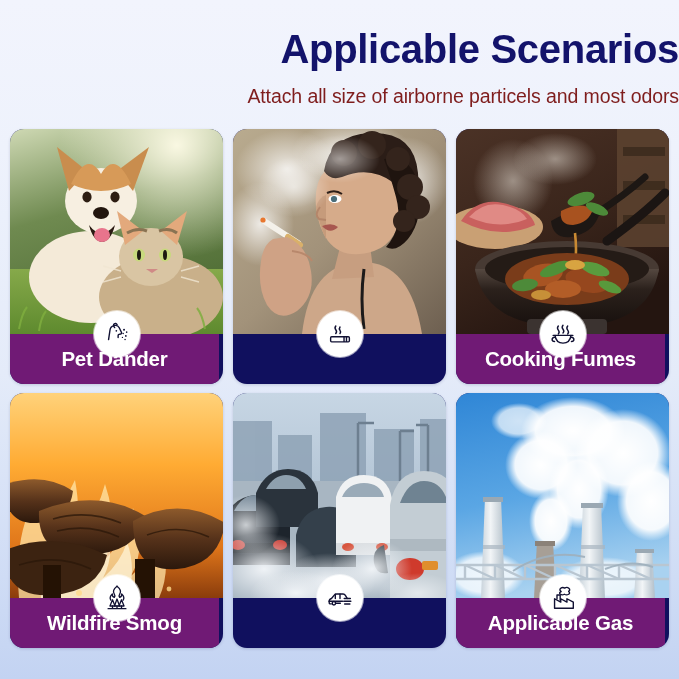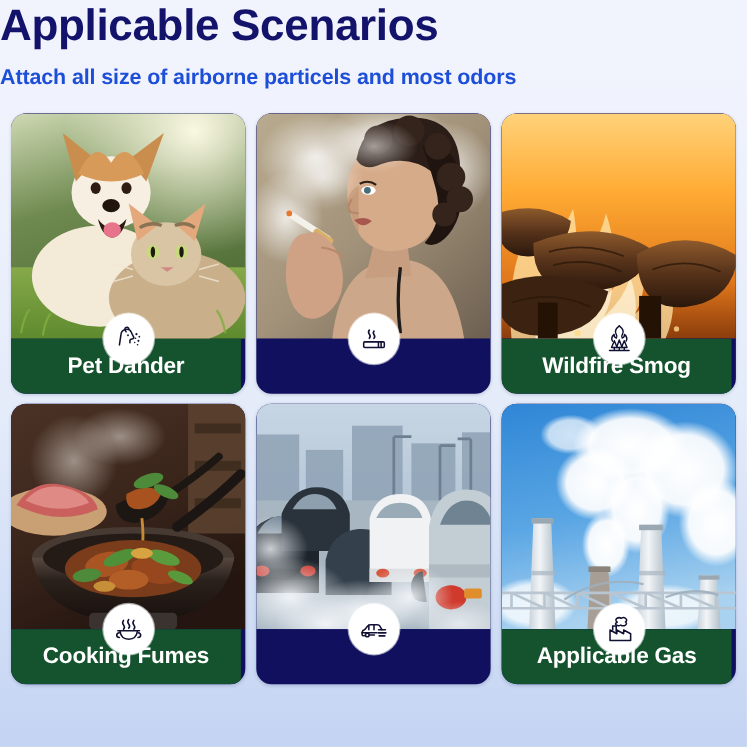--- a/index.html
+++ b/index.html
@@ -11,34 +11,35 @@
 
   body {
     font-family: "Liberation Sans", sans-serif;
     background: linear-gradient(180deg, #f2f4fd 0%, #eef2fc 22%, #e4ebf9 55%, #cfdcf5 85%, #c3d3f2 100%);
     overflow: hidden;
     position: relative;
   }
 
   
   .header {
-    text-align: left;
+    text-align: right;
+    padding-top: 26px;
   }
   .page-title {
     font-size: 40px;
     font-weight: 700;
     color: #13136b;
     letter-spacing: -0.3px;
     line-height: 1.15;
   }
   .page-subtitle {
     margin-top: 13px;
     font-size: 19.5px;
-    font-weight: 700;
-    color: #1d4ed8;
+    font-weight: 400;
+    color: #7f1d1d;
     letter-spacing: -0.1px;
   }
 
   
   .card-grid {
     margin: 21px 10px 0 10px;
     display: grid;
     grid-template-columns: repeat(3, 1fr);
     grid-template-rows: repeat(2, 255px);
     column-gap: 10px;
@@ -57,21 +58,21 @@
     position: absolute;
     inset: 0 0 50px 0;
     overflow: hidden;
   }
   .card-photo svg { display: block; width: 100%; height: 100%; }
 
   .card-label-band {
     position: absolute;
     left: 0; right: 4px; bottom: 0;
     height: 50px;
-    background: #14532d;
+    background: #701a75;
     display: flex;
     align-items: center;
     justify-content: center;
   }
   .card-label {
     color: #ffffff;
     font-size: 20.5px;
     font-weight: 700;
     letter-spacing: -0.2px;
     white-space: nowrap;
@@ -251,20 +252,104 @@
         </g>
         <g fill="none" stroke="#111133" stroke-width="1.5">
           <rect x="6" y="19" width="20" height="5.4" rx="1.1"></rect>
           <line x1="20.3" y1="19" x2="20.3" y2="24.4"></line>
           <line x1="22.9" y1="19" x2="22.9" y2="24.4"></line>
         </g>
       </svg>
     </div>
   </div>
 
+  <div class="scenario-card">
+    <div class="card-photo">
+      <svg viewBox="0 0 215 205" preserveAspectRatio="xMidYMid slice">
+        <defs>
+          <linearGradient id="g3bg" x1="0" y1="0" x2="0.5" y2="1">
+            <stop offset="0" stop-color="#4b3226"></stop>
+              <stop offset="0.55" stop-color="#3a251b"></stop>
+            <stop offset="1" stop-color="#241510"></stop>
+          </linearGradient>
+          <radialGradient id="g3steam" cx="0.5" cy="0.5" r="0.5">
+            <stop offset="0" stop-color="#e8e2d8" stop-opacity="0.55"></stop>
+            <stop offset="1" stop-color="#e8e2d8" stop-opacity="0"></stop>
+          </radialGradient>
+          <linearGradient id="g3wok" x1="0" y1="0" x2="0" y2="1">
+            <stop offset="0" stop-color="#554840"></stop>
+              <stop offset="0.35" stop-color="#2b211c"></stop>
+            <stop offset="1" stop-color="#17100d"></stop>
+          </linearGradient>
+        </defs>
+        <rect width="215" height="205" fill="url(#g3bg)"></rect>
+
+        <rect x="162" y="0" width="53" height="118" fill="#5d4330" opacity="0.85"></rect>
+        <rect x="168" y="18" width="42" height="9" fill="#3a291c" opacity="0.8"></rect>
+        <rect x="168" y="52" width="42" height="9" fill="#3a291c" opacity="0.8"></rect>
+        <rect x="168" y="86" width="42" height="9" fill="#3a291c" opacity="0.8"></rect>
+
+        <ellipse cx="58" cy="52" rx="40" ry="42" fill="url(#g3steam)"></ellipse>
+        <ellipse cx="100" cy="30" rx="42" ry="26" fill="url(#g3steam)"></ellipse>
+
+        <ellipse cx="40" cy="98" rx="48" ry="22" fill="#c9a074"></ellipse>
+        <path d="M6 92 q16 -24 42 -18 q28 6 32 22 q-36 16 -74 -4 Z" fill="#c9605e"></path>
+        <path d="M14 88 q14 -16 34 -12 q18 4 24 14 q-28 12 -58 -2 Z" fill="#e08a85"></path>
+
+        <ellipse cx="112" cy="140" rx="92" ry="28" fill="#473a33"></ellipse>
+        <path d="M20 140 q10 58 92 58 q82 0 92 -58 Z" fill="url(#g3wok)"></path>
+        <ellipse cx="112" cy="140" rx="82" ry="22" fill="#241b16"></ellipse>
+
+        <path d="M152 112 q36 -26 58 -48" stroke="#1b1513" stroke-width="9" fill="none" stroke-linecap="round"></path>
+
+        <path d="M96 92 q26 -16 48 -6 q-6 18 -28 22 q-18 2 -20 -16 Z" fill="#1d1714"></path>
+        <path d="M142 84 q28 -18 48 -36" stroke="#1d1714" stroke-width="7" fill="none" stroke-linecap="round"></path>
+
+        <path d="M106 82 q18 -10 32 -2 q-4 14 -20 16 q-14 0 -12 -14 Z" fill="#a8521f"></path>
+        <g fill="#4d8a39">
+          <ellipse cx="126" cy="70" rx="14" ry="6" transform="rotate(-18 126 70)"></ellipse>
+          <ellipse cx="142" cy="80" rx="12" ry="5" transform="rotate(25 142 80)"></ellipse>
+        </g>
+
+        <path d="M120 104 q2 18 0 28" stroke="#c98a33" stroke-width="2.6" fill="none"></path>
+
+        <g>
+          <ellipse cx="112" cy="150" rx="62" ry="26" fill="#7a3c1a"></ellipse>
+          <ellipse cx="88" cy="146" rx="20" ry="11" fill="#a85423" transform="rotate(-12 88 146)"></ellipse>
+          <ellipse cx="132" cy="152" rx="22" ry="11" fill="#96471e" transform="rotate(14 132 152)"></ellipse>
+          <ellipse cx="108" cy="160" rx="18" ry="9" fill="#b35d27"></ellipse>
+          <ellipse cx="100" cy="140" rx="16" ry="6" fill="#4f9038" transform="rotate(-22 100 140)"></ellipse>
+          <ellipse cx="140" cy="140" rx="15" ry="6" fill="#5a9b3e" transform="rotate(18 140 140)"></ellipse>
+          <ellipse cx="70" cy="156" rx="13" ry="6" fill="#4d8a39" transform="rotate(-8 70 156)"></ellipse>
+          <ellipse cx="155" cy="158" rx="12" ry="5" fill="#58993c" transform="rotate(22 155 158)"></ellipse>
+          <ellipse cx="120" cy="136" rx="10" ry="5" fill="#d8a441"></ellipse>
+          <ellipse cx="86" cy="166" rx="10" ry="5" fill="#c79038"></ellipse>
+        </g>
+
+        <rect x="72" y="190" width="80" height="15" rx="4" fill="#3b3330"></rect>
+      </svg>
+    </div>
+    <div class="icon-badge">
+      <svg width="30" height="30" viewBox="0 0 32 32">
+        <g fill="none" stroke="#111133" stroke-width="1.5" stroke-linecap="round" stroke-linejoin="round">
+          <path d="M11 7.5 q-1.8 2.2 0 4.4 q1.8 2.2 0 4"></path>
+          <path d="M16 6.6 q-1.8 2.2 0 4.4 q1.8 2.2 0 4"></path>
+          <path d="M21 7.5 q-1.8 2.2 0 4.4 q1.8 2.2 0 4"></path>
+          <path d="M5.5 17.5 h21"></path>
+          <path d="M7.5 17.5 q1 8.2 8.5 8.2 q7.5 0 8.5 -8.2"></path>
+          <path d="M7 19.5 q-2.6 0.3 -2.6 2.4 q0 2.1 2.6 2.1"></path>
+          <path d="M25 19.5 q2.6 0.3 2.6 2.4 q0 2.1 -2.6 2.1"></path>
+        </g>
+      </svg>
+    </div>
+    <div class="card-label-band">
+      <span class="card-label">Cooking Fumes</span>
+    </div>
+  </div>
+
   <div class="scenario-card row2">
     <div class="card-photo">
       <svg viewBox="0 0 215 205" preserveAspectRatio="xMidYMid slice">
         <defs>
           <linearGradient id="g4fire" x1="0" y1="0" x2="0" y2="1">
             <stop offset="0" stop-color="#ffd27a"></stop>
               <stop offset="0.35" stop-color="#ffab33"></stop>
             <stop offset="0.75" stop-color="#e0761a"></stop>
               <stop offset="1" stop-color="#8a3c0c"></stop>
           </linearGradient>
@@ -313,104 +398,20 @@
           <path d="M11.2 24.5 v2.4 M16 24.5 v2.4 M20.8 24.5 v2.4"></path>
           <path d="M6.5 27.4 h19"></path>
         </g>
       </svg>
     </div>
     <div class="card-label-band">
       <span class="card-label">Wildfire Smog</span>
     </div>
   </div>
 
-  <div class="scenario-card">
-    <div class="card-photo">
-      <svg viewBox="0 0 215 205" preserveAspectRatio="xMidYMid slice">
-        <defs>
-          <linearGradient id="g3bg" x1="0" y1="0" x2="0.5" y2="1">
-            <stop offset="0" stop-color="#4b3226"></stop>
-              <stop offset="0.55" stop-color="#3a251b"></stop>
-            <stop offset="1" stop-color="#241510"></stop>
-          </linearGradient>
-          <radialGradient id="g3steam" cx="0.5" cy="0.5" r="0.5">
-            <stop offset="0" stop-color="#e8e2d8" stop-opacity="0.55"></stop>
-            <stop offset="1" stop-color="#e8e2d8" stop-opacity="0"></stop>
-          </radialGradient>
-          <linearGradient id="g3wok" x1="0" y1="0" x2="0" y2="1">
-            <stop offset="0" stop-color="#554840"></stop>
-              <stop offset="0.35" stop-color="#2b211c"></stop>
-            <stop offset="1" stop-color="#17100d"></stop>
-          </linearGradient>
-        </defs>
-        <rect width="215" height="205" fill="url(#g3bg)"></rect>
-
-        <rect x="162" y="0" width="53" height="118" fill="#5d4330" opacity="0.85"></rect>
-        <rect x="168" y="18" width="42" height="9" fill="#3a291c" opacity="0.8"></rect>
-        <rect x="168" y="52" width="42" height="9" fill="#3a291c" opacity="0.8"></rect>
-        <rect x="168" y="86" width="42" height="9" fill="#3a291c" opacity="0.8"></rect>
-
-        <ellipse cx="58" cy="52" rx="40" ry="42" fill="url(#g3steam)"></ellipse>
-        <ellipse cx="100" cy="30" rx="42" ry="26" fill="url(#g3steam)"></ellipse>
-
-        <ellipse cx="40" cy="98" rx="48" ry="22" fill="#c9a074"></ellipse>
-        <path d="M6 92 q16 -24 42 -18 q28 6 32 22 q-36 16 -74 -4 Z" fill="#c9605e"></path>
-        <path d="M14 88 q14 -16 34 -12 q18 4 24 14 q-28 12 -58 -2 Z" fill="#e08a85"></path>
-
-        <ellipse cx="112" cy="140" rx="92" ry="28" fill="#473a33"></ellipse>
-        <path d="M20 140 q10 58 92 58 q82 0 92 -58 Z" fill="url(#g3wok)"></path>
-        <ellipse cx="112" cy="140" rx="82" ry="22" fill="#241b16"></ellipse>
-
-        <path d="M152 112 q36 -26 58 -48" stroke="#1b1513" stroke-width="9" fill="none" stroke-linecap="round"></path>
-
-        <path d="M96 92 q26 -16 48 -6 q-6 18 -28 22 q-18 2 -20 -16 Z" fill="#1d1714"></path>
-        <path d="M142 84 q28 -18 48 -36" stroke="#1d1714" stroke-width="7" fill="none" stroke-linecap="round"></path>
-
-        <path d="M106 82 q18 -10 32 -2 q-4 14 -20 16 q-14 0 -12 -14 Z" fill="#a8521f"></path>
-        <g fill="#4d8a39">
-          <ellipse cx="126" cy="70" rx="14" ry="6" transform="rotate(-18 126 70)"></ellipse>
-          <ellipse cx="142" cy="80" rx="12" ry="5" transform="rotate(25 142 80)"></ellipse>
-        </g>
-
-        <path d="M120 104 q2 18 0 28" stroke="#c98a33" stroke-width="2.6" fill="none"></path>
-
-        <g>
-          <ellipse cx="112" cy="150" rx="62" ry="26" fill="#7a3c1a"></ellipse>
-          <ellipse cx="88" cy="146" rx="20" ry="11" fill="#a85423" transform="rotate(-12 88 146)"></ellipse>
-          <ellipse cx="132" cy="152" rx="22" ry="11" fill="#96471e" transform="rotate(14 132 152)"></ellipse>
-          <ellipse cx="108" cy="160" rx="18" ry="9" fill="#b35d27"></ellipse>
-          <ellipse cx="100" cy="140" rx="16" ry="6" fill="#4f9038" transform="rotate(-22 100 140)"></ellipse>
-          <ellipse cx="140" cy="140" rx="15" ry="6" fill="#5a9b3e" transform="rotate(18 140 140)"></ellipse>
-          <ellipse cx="70" cy="156" rx="13" ry="6" fill="#4d8a39" transform="rotate(-8 70 156)"></ellipse>
-          <ellipse cx="155" cy="158" rx="12" ry="5" fill="#58993c" transform="rotate(22 155 158)"></ellipse>
-          <ellipse cx="120" cy="136" rx="10" ry="5" fill="#d8a441"></ellipse>
-          <ellipse cx="86" cy="166" rx="10" ry="5" fill="#c79038"></ellipse>
-        </g>
-
-        <rect x="72" y="190" width="80" height="15" rx="4" fill="#3b3330"></rect>
-      </svg>
-    </div>
-    <div class="icon-badge">
-      <svg width="30" height="30" viewBox="0 0 32 32">
-        <g fill="none" stroke="#111133" stroke-width="1.5" stroke-linecap="round" stroke-linejoin="round">
-          <path d="M11 7.5 q-1.8 2.2 0 4.4 q1.8 2.2 0 4"></path>
-          <path d="M16 6.6 q-1.8 2.2 0 4.4 q1.8 2.2 0 4"></path>
-          <path d="M21 7.5 q-1.8 2.2 0 4.4 q1.8 2.2 0 4"></path>
-          <path d="M5.5 17.5 h21"></path>
-          <path d="M7.5 17.5 q1 8.2 8.5 8.2 q7.5 0 8.5 -8.2"></path>
-          <path d="M7 19.5 q-2.6 0.3 -2.6 2.4 q0 2.1 2.6 2.1"></path>
-          <path d="M25 19.5 q2.6 0.3 2.6 2.4 q0 2.1 -2.6 2.1"></path>
-        </g>
-      </svg>
-    </div>
-    <div class="card-label-band">
-      <span class="card-label">Cooking Fumes</span>
-    </div>
-  </div>
-
   <div class="scenario-card row2">
     <div class="card-photo">
       <svg viewBox="0 0 215 205" preserveAspectRatio="xMidYMid slice">
         <defs>
           <linearGradient id="g5sky" x1="0" y1="0" x2="0" y2="1">
             <stop offset="0" stop-color="#c7d6e4"></stop>
               <stop offset="1" stop-color="#9fb3c6"></stop>
           </linearGradient>
           <radialGradient id="g5fume" cx="0.5" cy="0.5" r="0.5">
             <stop offset="0" stop-color="#f3f6f9" stop-opacity="0.95"></stop>

